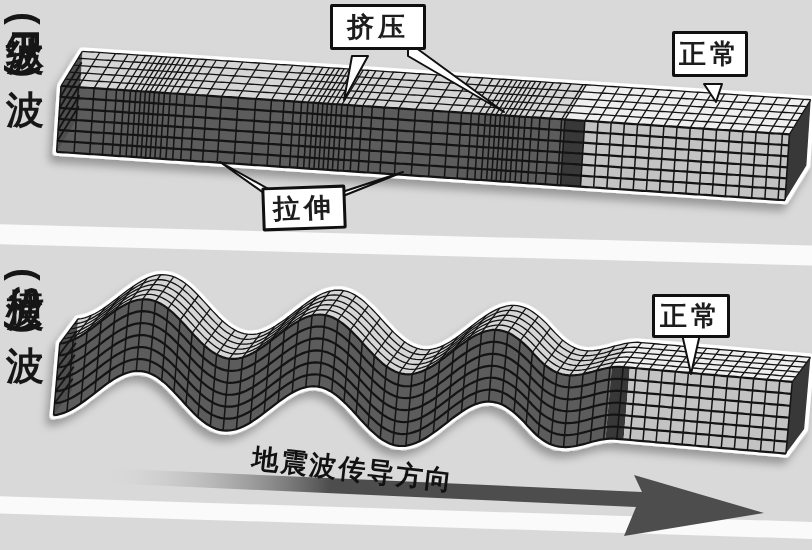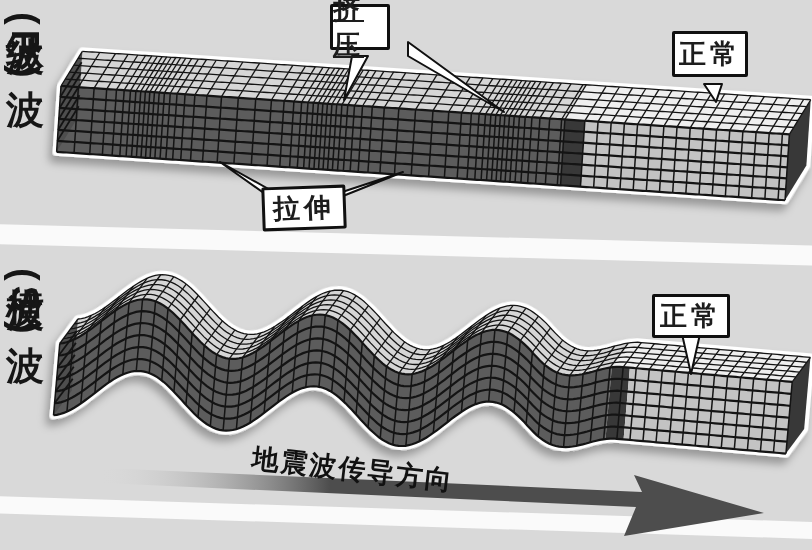--- a/index.html
+++ b/index.html
@@ -383,21 +383,21 @@
         <polygon points="403.0,172.0 330.0,196.0 343.0,196.0"></polygon>
         <polygon points="691.0,374.0 682.0,334.0 700.0,334.0"></polygon>
       </g>
       <polygon points="103.0,468.0 642.0,492.0 634.0,475.0 764.0,513.0 624.0,536.0 636.0,507.0 103.0,483.0" fill="url(#arrowGrad)"></polygon>
     </svg>
 
   <div class="vlabel" style="left:6px;top:2px;">纵波(P波)</div>
 
   <div class="vlabel" style="left:6px;top:258px;">横波(S波)</div>
 
-  <div class="callout" style="left:330px;top:4px;width:60px;height:46px;text-decoration:underline;">挤压</div>
+  <div class="callout" style="left:330px;top:4px;width:96px;height:46px;">挤压</div>
 
   <div class="callout" style="left:672px;top:31px;width:76px;height:46px;">正常</div>
 
   <div class="callout" style="left:262px;top:186px;width:84px;height:44px;transform:rotate(-2deg);">拉伸</div>
 
   <div class="callout" style="left:652px;top:294px;width:78px;height:44px;">正常</div>
 
   <div class="dirlabel" style="left:252px;top:440px;">地震波传导方向</div>
 </div>
 

